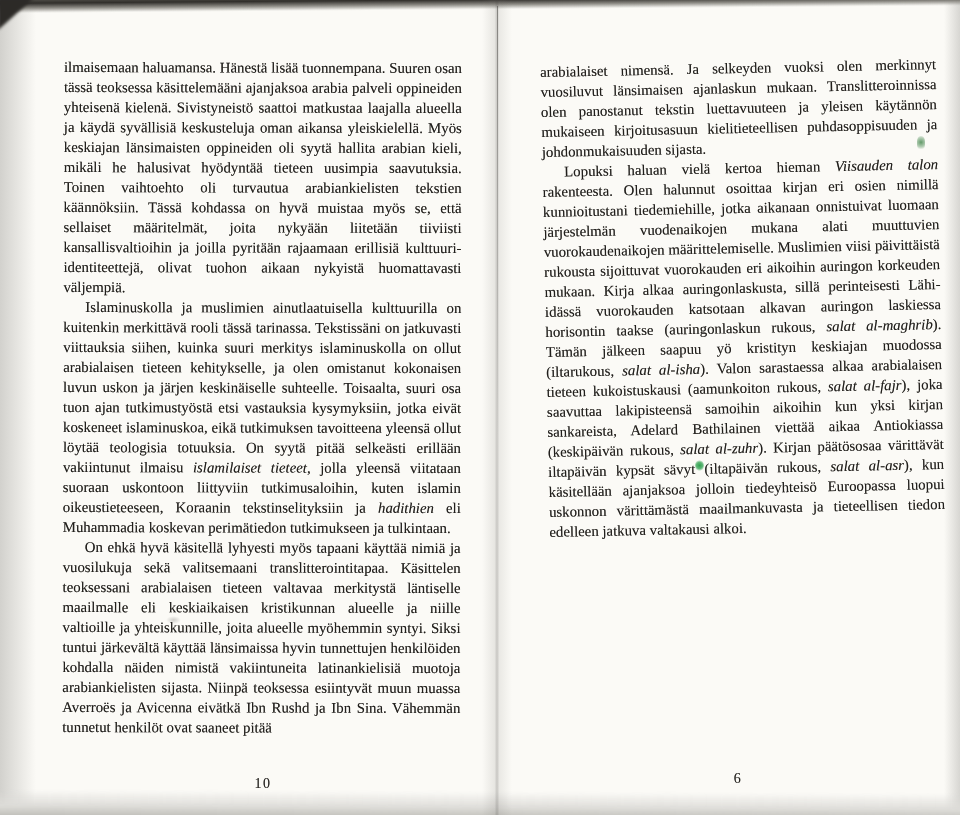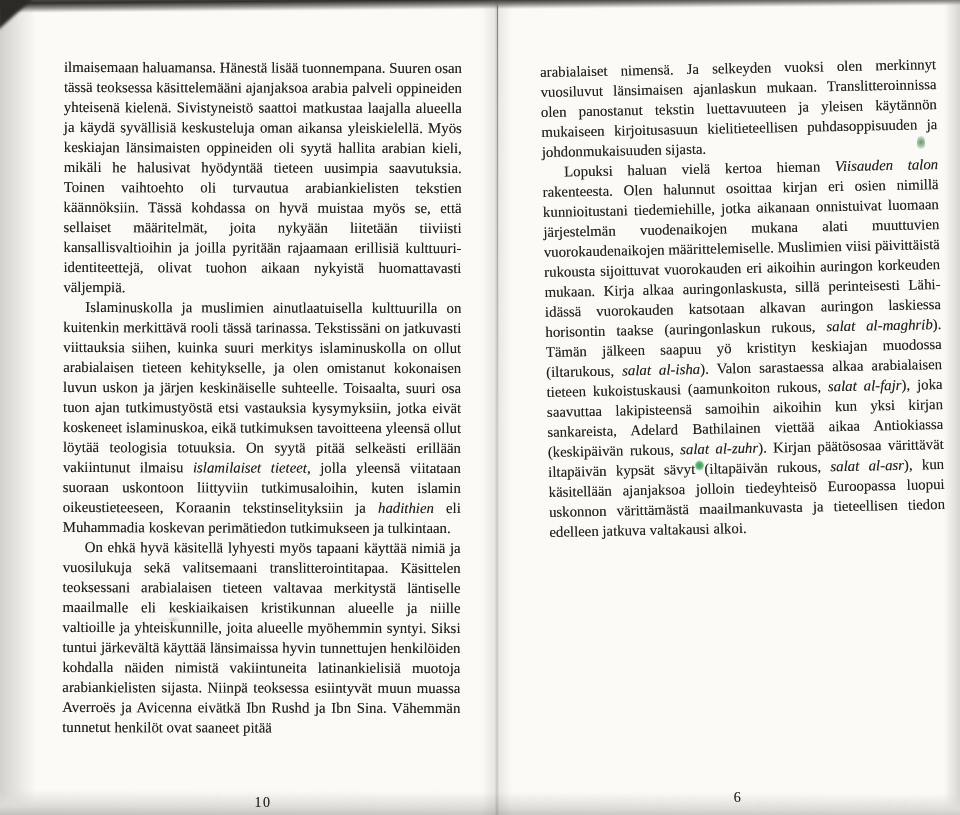--- a/index.html
+++ b/index.html
@@ -37,21 +37,21 @@
   .text-col{position:absolute;}
   .text-col.left{left:64px;top:57px;width:398px;transform:rotate(0.15deg);transform-origin:left top;}
   .text-col.right{left:540px;top:62px;width:396px;transform:rotate(-1.15deg);transform-origin:left top;}
   .para{margin:0;font-size:14.8px;line-height:20px;text-align:justify;color:var(--ink);
     text-shadow:0 0 0.4px rgba(33,31,28,0.55);}
   .para.indent{text-indent:22px;}
   .para i{font-style:italic;}
 
   
   .folio{position:absolute;font-size:14px;color:#2a2825;letter-spacing:1.5px;text-align:center;
-    text-shadow:0 0 0.4px rgba(33,31,28,0.5);margin-top:19px;}
+    text-shadow:0 0 0.4px rgba(33,31,28,0.5);}
   .folio.left{left:64px;width:398px;top:776px;}
   .folio.right{left:540px;width:396px;top:771px;}
 
   
   .artifact{position:absolute;border-radius:50%;}
   .artifact.green-caret{left:695px;top:460px;width:9px;height:11px;
     background:radial-gradient(circle at 50% 50%, var(--artifact) 0%, rgba(47,161,78,0.75) 45%, rgba(47,161,78,0) 78%);}
   .artifact.green-margin{left:917px;top:136px;width:8px;height:14px;border-radius:40%;
     background:radial-gradient(circle at 50% 45%, rgba(60,130,70,0.8) 0%, rgba(60,130,70,0.35) 55%, rgba(60,130,70,0) 82%);}
   .artifact.smudge{left:166px;top:616px;width:15px;height:8px;

